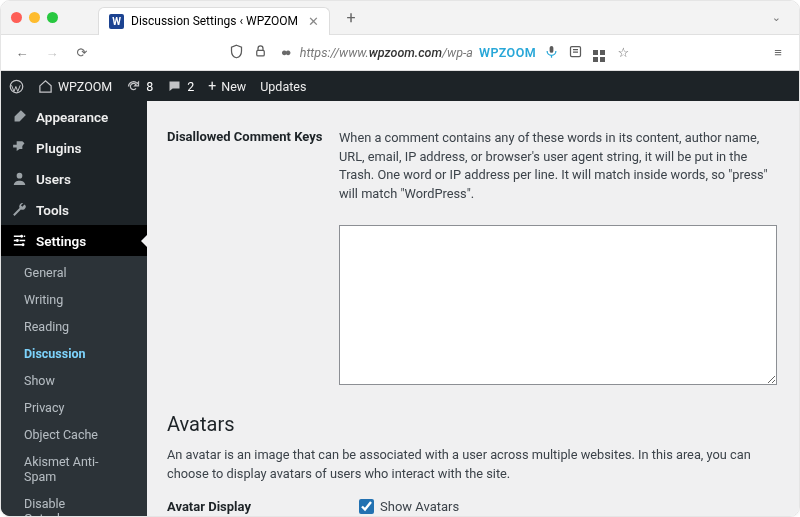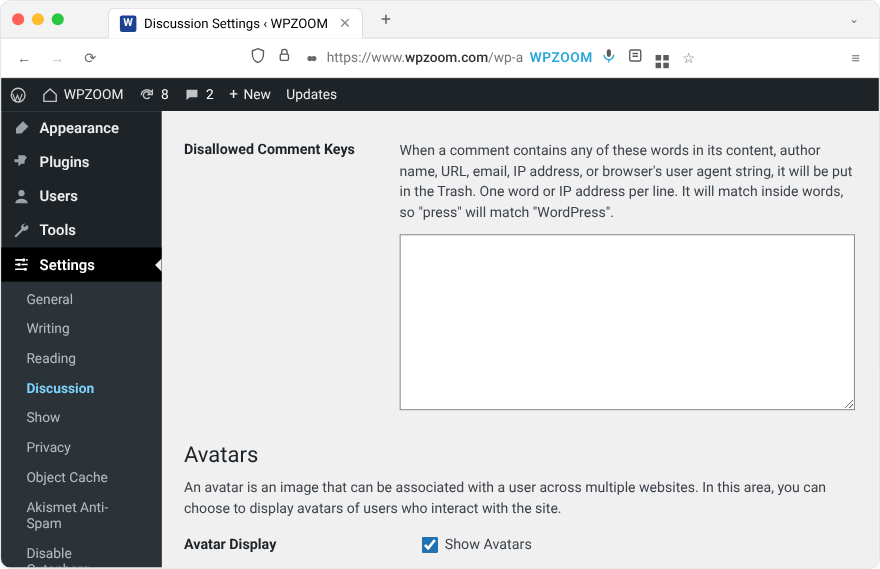--- a/index.html
+++ b/index.html
@@ -51,21 +51,21 @@
     height: 36px;
     display:flex; align-items:center;
     padding: 0 12px;
     gap:12px;
     border-bottom:1px solid #e0e0e0;
     font-size:13px;
     color:#555;
   }
   .urlbar .grow { flex:1; display:flex; align-items:center; gap:6px; justify-content:center;}
   .urlbar .iconbtn { color:#6a6a6a; width:18px; text-align:center; }
-  .url-text { color:#777; font-size:12.5px; }
+  .url-text { color:#777; font-size:12.5px;font-style:italic; }
   .url-wpzoom { color:#28a7d8; font-weight:600; font-size:12.5px; letter-spacing:.5px;}
   .url-host { color:#333; font-weight:500;}
   .adminbar {
     height:30px; background:#1d2327; color:#c3c4c7;
     display:flex; align-items:center; font-size:12.5px;
     padding:0 8px; gap:14px;
   }
   .adminbar .ab-item { display:flex; align-items:center; gap:5px; color:#eee;}
   .adminbar .plus { font-size:14px;}
   .ab-count { color:#fff;}
@@ -92,24 +92,24 @@
   .submenu { background:#2c3338; padding:3px 0;}
   .sub-item {
     padding:6px 23px; font-size:12.5px; color:rgba(240,246,252,.7);
   }
   .sub-item.current { color:#7dd3fc; font-weight:700;}
   .content {
     flex:1; background:#f0f0f1; overflow:auto;
     padding: 28px 22px 10px 20px;
     font-size:13px; color:#3c434a;
   }
-  .form-row { display:flex; gap:36px; margin-bottom:18px;}
+  .form-row { display:flex; gap:12px; margin-bottom:18px;}
   .form-label { width:160px; font-weight:700; font-size:13px; color:#1d2327; flex-shrink:0;}
   .form-field { flex:1; }
-  .desc { font-size:12.8px; color:#3c434a; line-height:1.45; margin-bottom:10px;}
+  .desc { font-size:12.8px; color:#3c434a; line-height:1.45; margin-bottom:22px;}
   textarea.keys {
     width:100%; height:160px; border:1px solid #8c8f94;
     background:#fff; font-size:13px; padding:4px; resize:both;
   }
   h2.section {
     font-size:20px; font-weight:400; color:#1d2327;
     margin:24px 0 10px 0;
   }
   .section-desc { font-size:12.8px; color:#3c434a; line-height:1.45; margin-bottom:16px;}
   .checkbox-label { display:flex; align-items:center; gap:6px; font-size:13px; color:#3c434a;padding-left:20px;}

